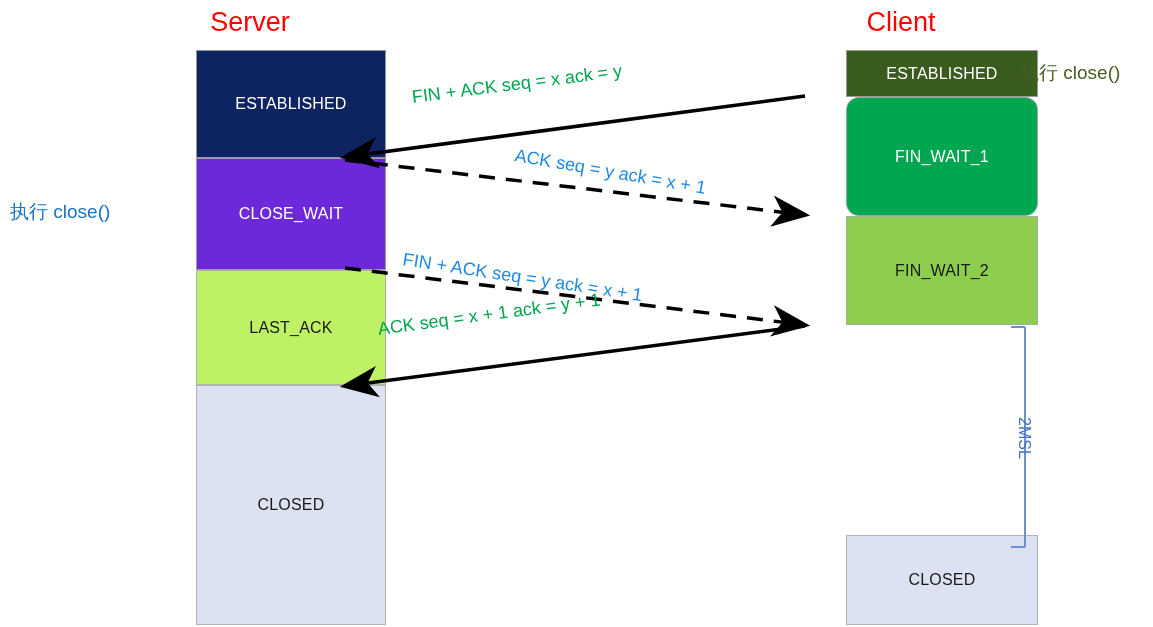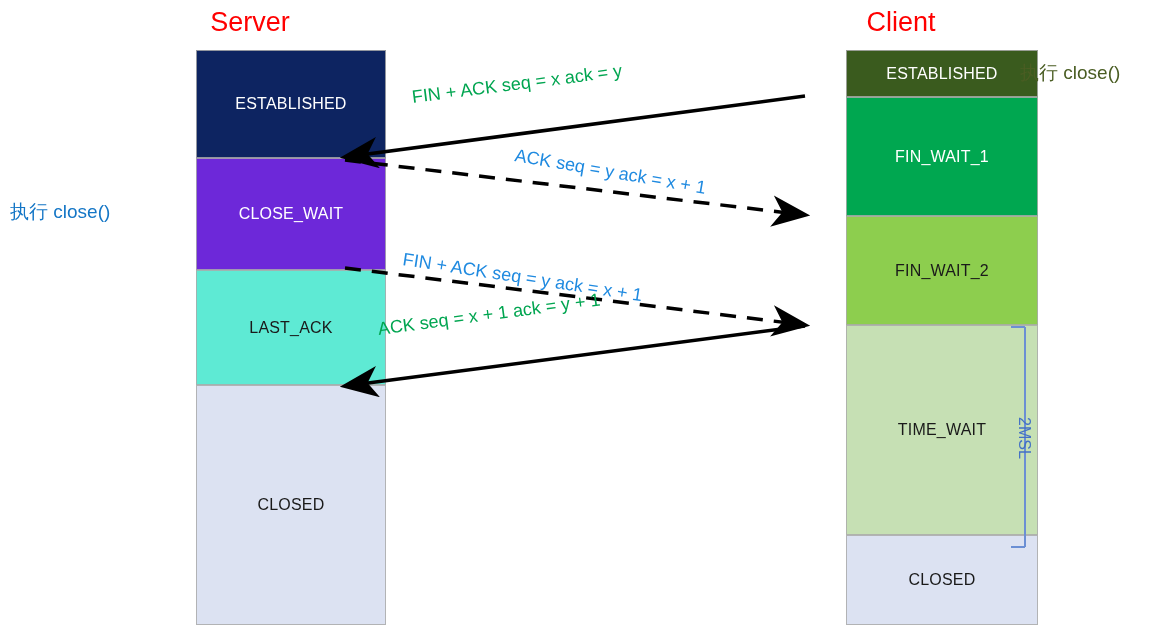--- a/index.html
+++ b/index.html
@@ -89,39 +89,36 @@
   <div class="col-title" id="title-server">Server</div>
   <div class="col-title" id="title-client">Client</div>
 
   <div class="column" id="col-server">
       <div class="state" style="top: 0px; height: 108px; background: rgb(13, 36, 97); color: rgb(255, 255, 255);">
         <span>ESTABLISHED</span>
       </div>
       <div class="state" style="top: 108px; height: 112px; background: #6d28d9; color: rgb(255, 255, 255);">
         <span>CLOSE_WAIT</span>
       </div>
-      <div class="state" style="top: 220px; height: 115px; background: #5eead4; color: rgb(26, 26, 26);">
+      <div class="state" style="top: 220px; height: 115px; background: #bef264; color: rgb(26, 26, 26);">
         <span>LAST_ACK</span>
       </div>
       <div class="state" style="top: 335px; height: 240px; background: rgb(220, 226, 242); color: rgb(26, 26, 26);">
         <span>CLOSED</span>
       </div>
     </div>
   <div class="column" id="col-client">
       <div class="state" style="top: 0px; height: 47px; background: rgb(58, 91, 30); color: rgb(255, 255, 255);">
         <span>ESTABLISHED</span>
       </div>
-      <div class="state" style="top: 47px; height: 119px; background: rgb(0, 167, 80); color: rgb(255, 255, 255);">
+      <div class="state" style="top: 47px; height: 119px; background: rgb(0, 167, 80); color: rgb(255, 255, 255); border-radius: 13px;">
         <span>FIN_WAIT_1</span>
       </div>
       <div class="state" style="top: 166px; height: 109px; background: rgb(141, 206, 78); color: rgb(26, 26, 26);">
         <span>FIN_WAIT_2</span>
-      </div>
-      <div class="state" style="top: 275px; height: 210px; background: rgb(198, 224, 180); color: rgb(26, 26, 26);">
-        <span>TIME_WAIT</span>
       </div>
       <div class="state" style="top: 485px; height: 90px; background: rgb(220, 226, 242); color: rgb(26, 26, 26);">
         <span>CLOSED</span>
       </div>
     </div>
 
   <svg id="lines" viewBox="0 0 1153 627" xmlns="http://www.w3.org/2000/svg">
     <defs>
       <marker id="ah" markerWidth="11" markerHeight="9" refX="9.5" refY="4.5" orient="auto" markerUnits="strokeWidth">
         <path d="M0,0 L11,4.5 L0,9 L3,4.5 Z" fill="#000000"></path>

